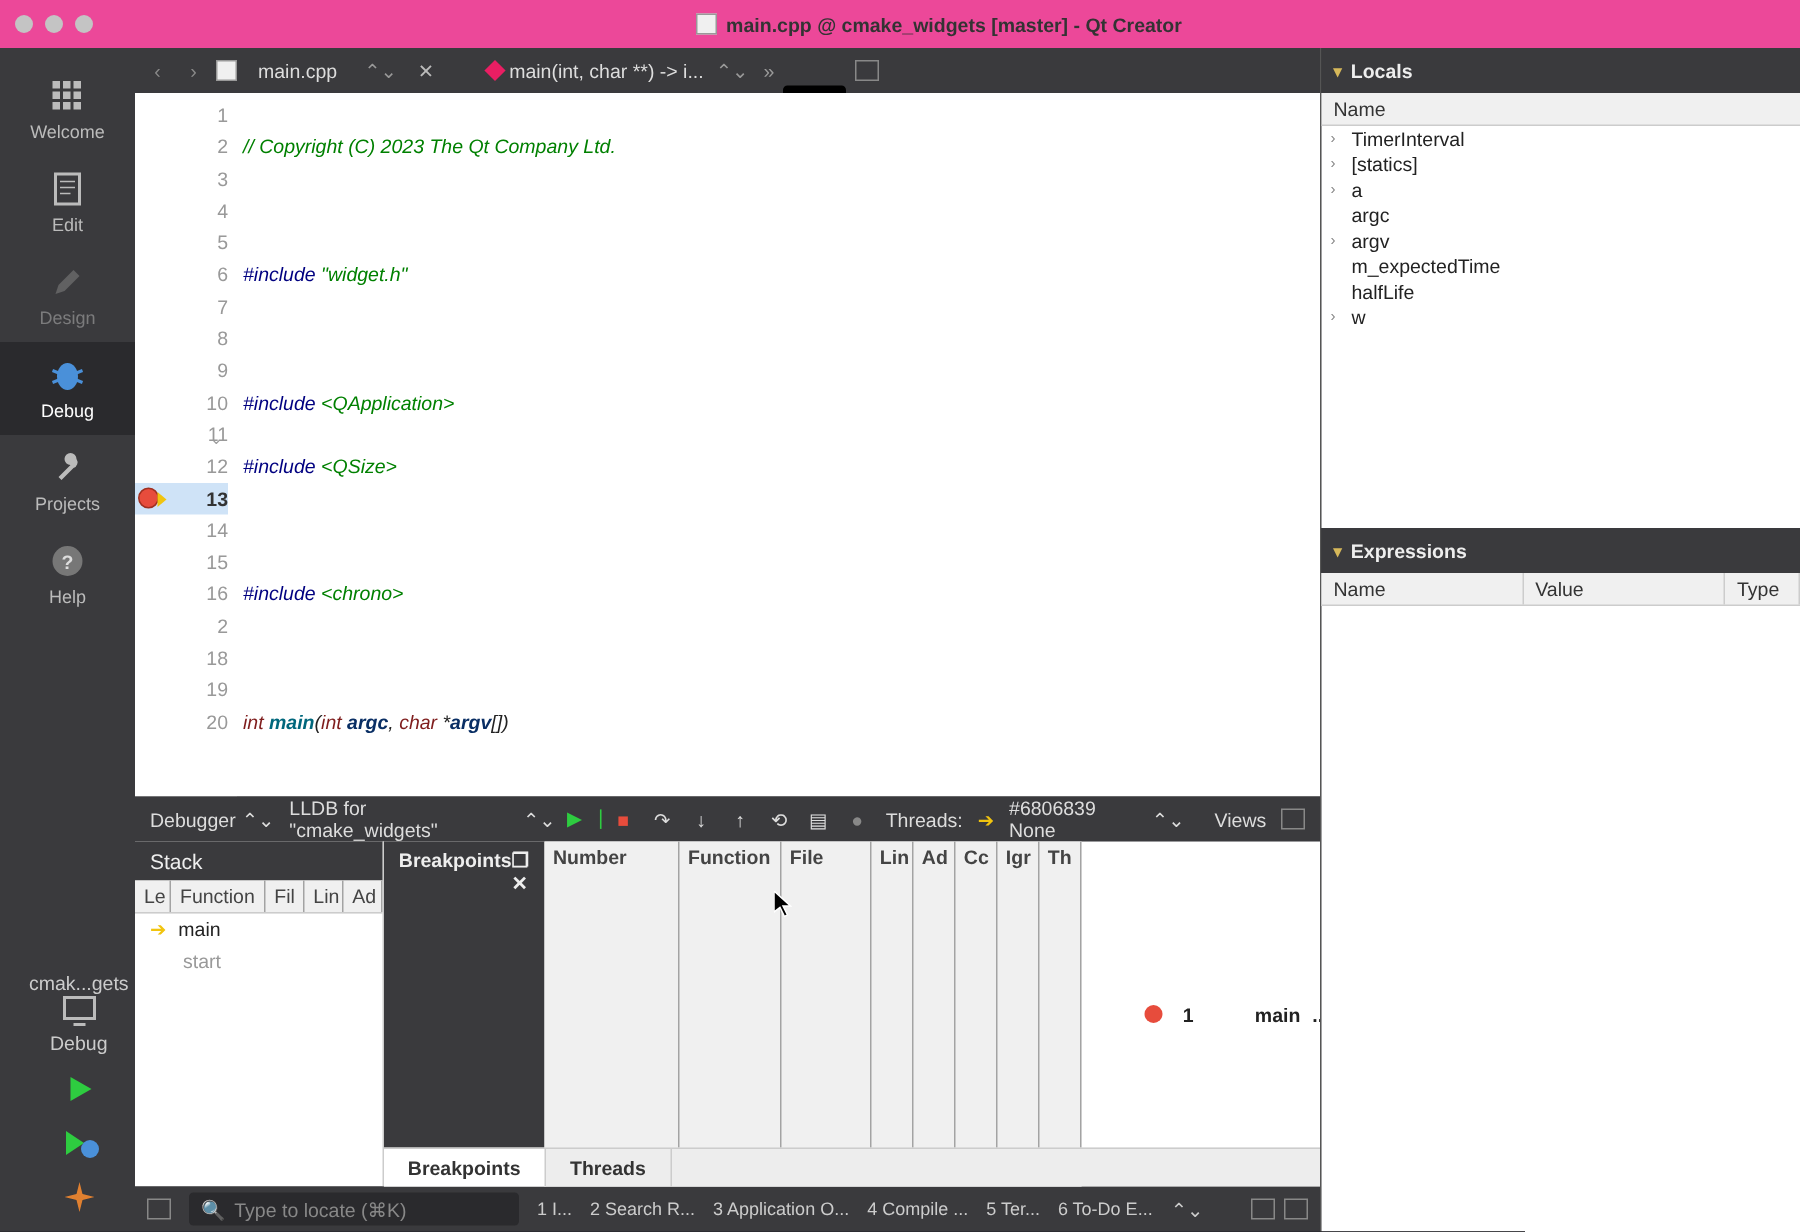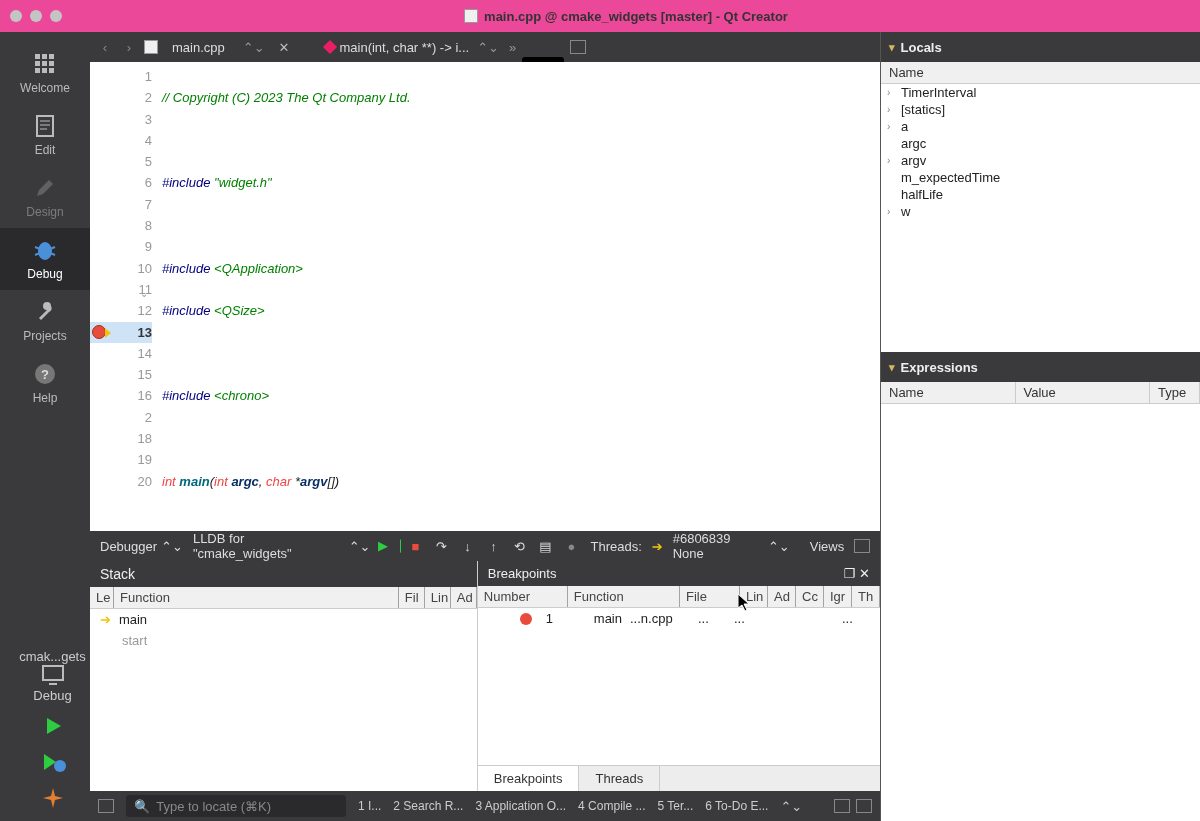--- a/index.html
+++ b/index.html
@@ -35,41 +35,41 @@
 .gutter { width: 68px; background: #fff; text-align: right; color: #999; padding: 4px 6px 0 0; font-family: Menlo, Consolas, monospace; font-size: 14px; line-height: 21.3px; }
 .gutter-line { height: 21.3px; position: relative; }
 .bp { position: absolute; left: 2px; top: 3px; width: 14px; height: 14px; border-radius: 50%; background: #e74c3c; border: 1px solid #a03020; }
 .bp::after { content: ""; position: absolute; right: -6px; top: 2px; border-left: 6px solid #f1c40f; border-top: 5px solid transparent; border-bottom: 5px solid transparent; }
 .fold { position: absolute; left: 50px; top: 4px; color: #999; font-size: 10px; }
 .codearea { flex: 1; font-family: Menlo, Consolas, monospace; font-size: 14px; line-height: 21.3px; color: #222; padding: 4px 0 0 4px; white-space: pre; overflow: hidden; }
 .cl { height: 21.3px; font-style: italic; }
 .c-comment { color: #008000; }
 .c-pp { color: #000080; }
 .c-str { color: #008000; }
-.c-kw { color: #ef4444; }
+.c-kw { color: #7f1d1d; }
 .c-func { color: #00677c; font-weight: 600; }
 .c-param { color: #092e64; font-weight: 600; }
 .right-panels { width: 320px; display: flex; flex-direction: column; border-left: 1px solid #555; }
 .panel-head { height: 30px; background: #3a3a3d; display: flex; align-items: center; padding: 0 8px; gap: 6px; color: #eee; font-weight: 600; }
 .chev { color: #d6b85a; font-size: 11px; }
 .locals-body { flex: 0 0 auto; background: #fff; color: #222; height: 290px; overflow: hidden; }
 .locals-head-row { background: #f0f0f0; padding: 3px 8px; border-bottom: 1px solid #ccc; color: #333; }
 .local-item { padding: 1px 8px 1px 20px; position: relative; }
 .local-item .exp { position: absolute; left: 6px; top: 3px; color: #888; font-size: 10px; }
 .expr-body { background: #fff; flex: 1; }
 .expr-cols { display: flex; background: #f0f0f0; border-bottom: 1px solid #ccc; color: #333; }
 .expr-col { padding: 3px 8px; border-right: 1px solid #ccc; }
 .debug-bar { height: 30px; background: #3a3a3d; display: flex; align-items: center; padding: 0 10px; gap: 10px; color: #ddd; }
 .dbg-select { display: flex; align-items: center; gap: 4px; }
 .dbg-icons { display: flex; gap: 8px; align-items: center; }
 .dbg-icon { width: 18px; height: 18px; display: flex; align-items: center; justify-content: center; }
 .thread-arrow { color: #f1c40f; }
 .bottom-panes { height: 230px; display: flex; background: #fff; color: #222; }
 .stack-pane { flex: 1; border-right: 1px solid #ccc; display: flex; flex-direction: column; }
-.bp-pane { flex: 1; display: flex; flex-direction: column; position: relative; }
+.bp-pane { flex: 1; display: flex; position: relative; font-weight: bold; }
 .pane-title { background: #3a3a3d; color: #eee; padding: 5px 10px; font-size: 14px; }
 .col-head { display: flex; background: #f0f0f0; border-bottom: 1px solid #ccc; font-size: 12px; color: #444; }
 .col-head span { padding: 3px 6px; border-right: 1px solid #a3a3a3; }
 .stack-row { display: flex; padding: 3px 10px; gap: 8px; align-items: center; }
 .stack-arrow { color: #f1c40f; }
 .bp-tabs { position: absolute; bottom: 0; left: 0; right: 0; display: flex; background: #ededed; border-top: 1px solid #ccc; }
 .bp-tab { padding: 5px 16px; border-right: 1px solid #ccc; color: #333; }
 .bp-tab.active { background: #fff; }
 .bottom-bar { height: 30px; background: #3a3a3d; display: flex; align-items: center; padding: 0 8px; gap: 12px; color: #ccc; }
 .locate { flex: 0 0 220px; background: #2a2a2d; height: 22px; border-radius: 3px; display: flex; align-items: center; padding: 0 8px; gap: 6px; color: #888; }

